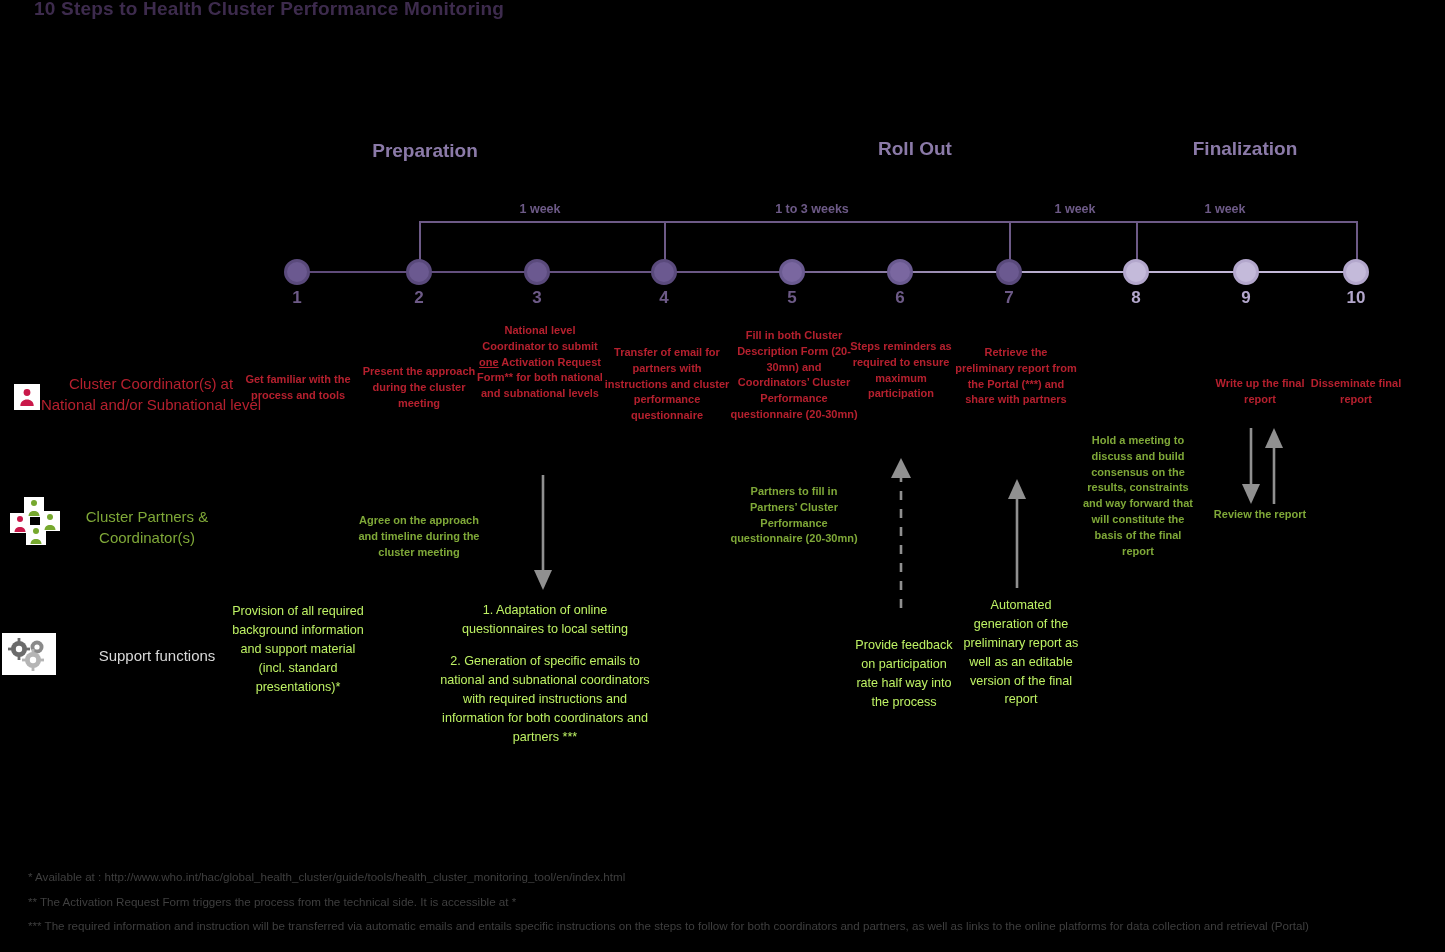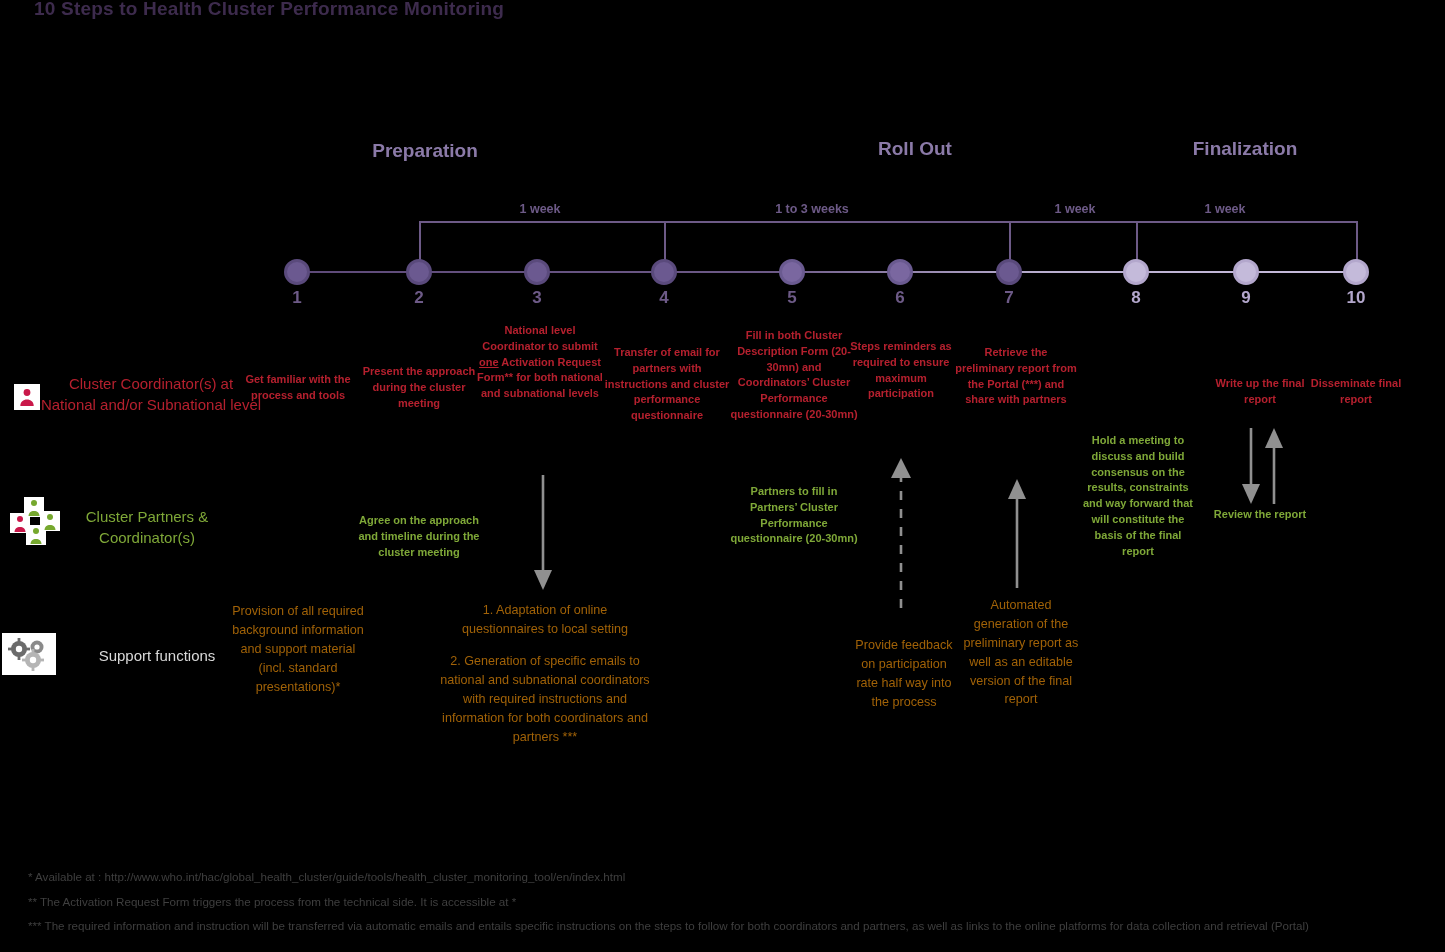--- a/index.html
+++ b/index.html
@@ -77,21 +77,21 @@
   #label-partners   { left:52px; top:506px; width:190px; color:#7fa838;}
   #label-support    { left:62px; top:645px; width:190px; color:#d9d9d9; font-weight:normal; font-size:15px;}
 
   
   .step-text{
     font-size:11px; font-weight:bold; line-height:1.44;
     text-align:center;
   }
   .row-coord   { color:#b5202e;}
   .row-partner { color:#7fa838;}
-  .row-support { color:#a16207; font-weight:normal; font-size:12.6px; line-height:1.5;}
+  .row-support { color:#bef264; font-weight:normal; font-size:12.6px; line-height:1.5;}
 
   
   .arrow{ stroke:#909090; stroke-width:2.6; fill:none;}
   .arrow-head{ fill:#909090;}
   .arrow-dash{ stroke:#909090; stroke-width:2.6; fill:none; stroke-dasharray:9 9;}
 
   
   .footnote{
     left:28px; font-size:11.6px; color:#3f3f3f; line-height:1.45;
   }

